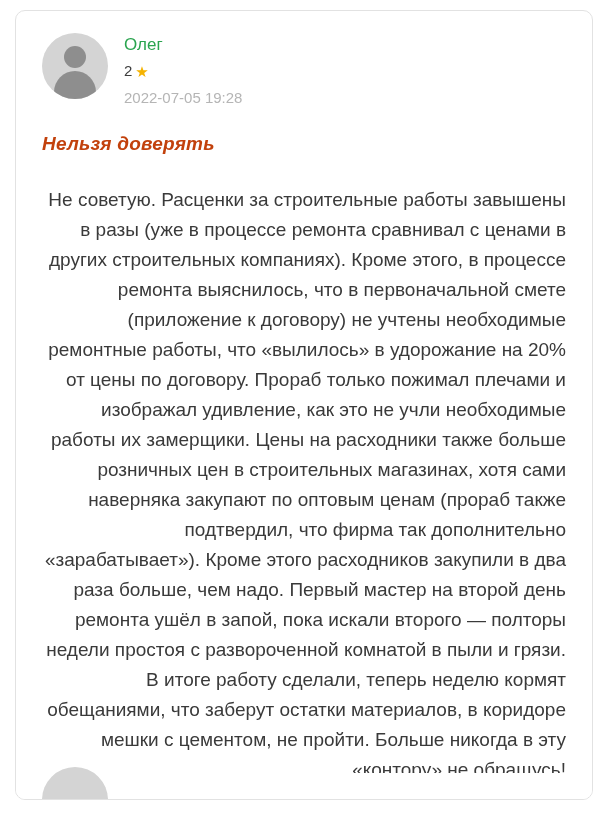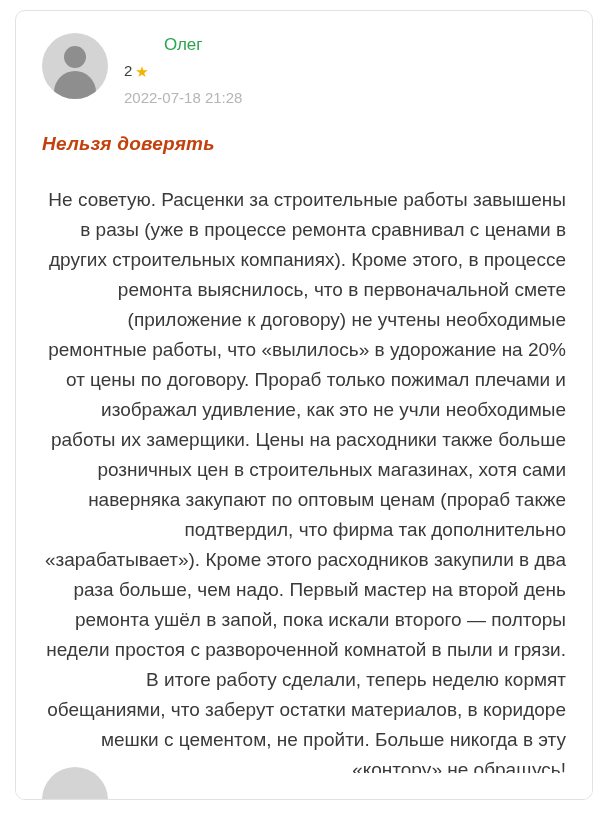--- a/index.html
+++ b/index.html
@@ -62,21 +62,20 @@
     transform: translateX(-50%);
   }
   .meta {
     padding-top: 2px;
   }
   .author {
     color: #2aa44f;
     font-size: 17px;
     line-height: 20px;
     margin-bottom: 7px;
-    text-align: center;
   }
   .rating {
     display: flex;
     align-items: center;
     gap: 3px;
     color: #3d3d3d;
     font-size: 15px;
     line-height: 18px;
     margin-bottom: 9px;
   }
@@ -133,21 +132,21 @@
       <div class="avatar">
         <div class="head"></div>
         <div class="body"></div>
       </div>
       <div class="meta">
         <div class="author">Олег</div>
         <div class="rating">
           <span>2</span>
           <span class="star">★</span>
         </div>
-        <div class="date">2022-07-18 21:28</div>
+        <div class="date">2022-07-05 19:28</div>
       </div>
     </div>
 
     <div class="review-title">Нельзя доверять</div>
 
     <div class="review-body">Не советую. Расценки за строительные работы завышены в разы (уже в процессе ремонта сравнивал с ценами в других строительных компаниях). Кроме этого, в процессе ремонта выяснилось, что в первоначальной смете (приложение к договору) не учтены необходимые ремонтные работы, что «вылилось» в удорожание на 20% от цены по договору. Прораб только пожимал плечами и изображал удивление, как это не учли необходимые работы их замерщики. Цены на расходники также больше розничных цен в строительных магазинах, хотя сами наверняка закупают по оптовым ценам (прораб также подтвердил, что фирма так дополнительно «зарабатывает»). Кроме этого расходников закупили в два раза больше, чем надо. Первый мастер на второй день ремонта ушёл в запой, пока искали второго — полторы недели простоя с развороченной комнатой в пыли и грязи. В итоге работу сделали, теперь неделю кормят обещаниями, что заберут остатки материалов, в коридоре мешки с цементом, не пройти. Больше никогда в эту «контору» не обращусь!</div>
 
   </div>
 
   <div class="bottom-fade"></div>

